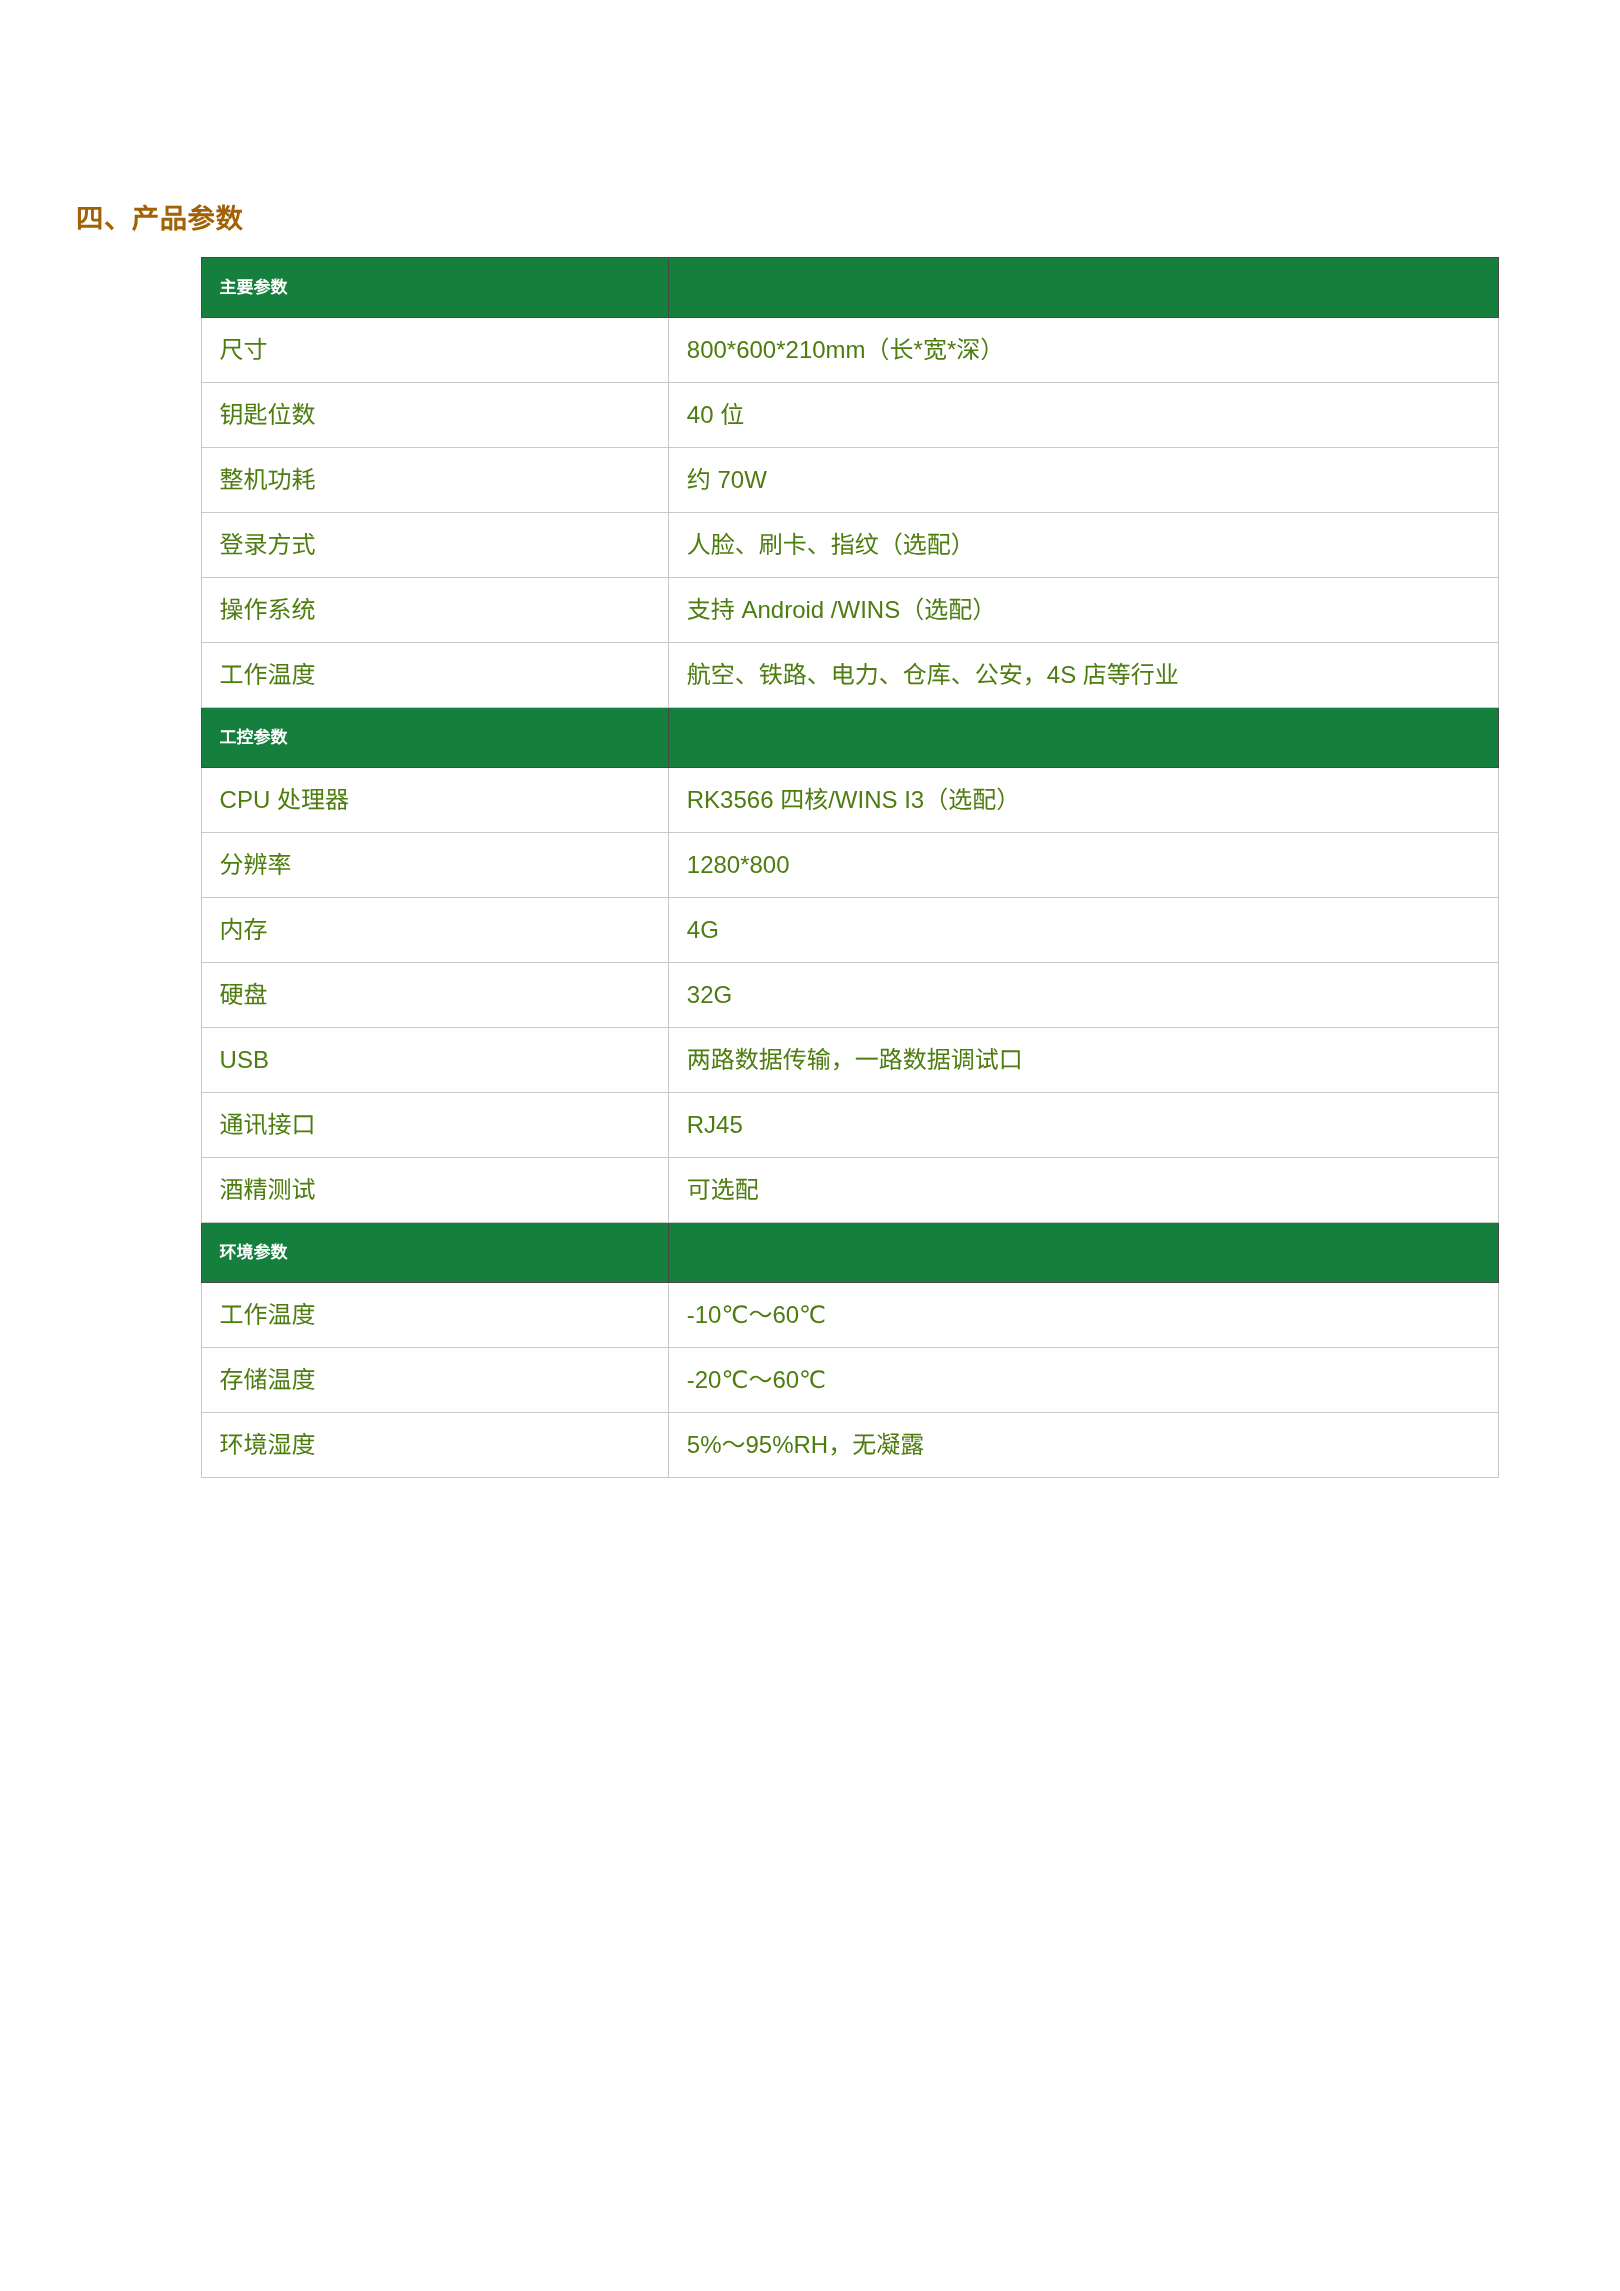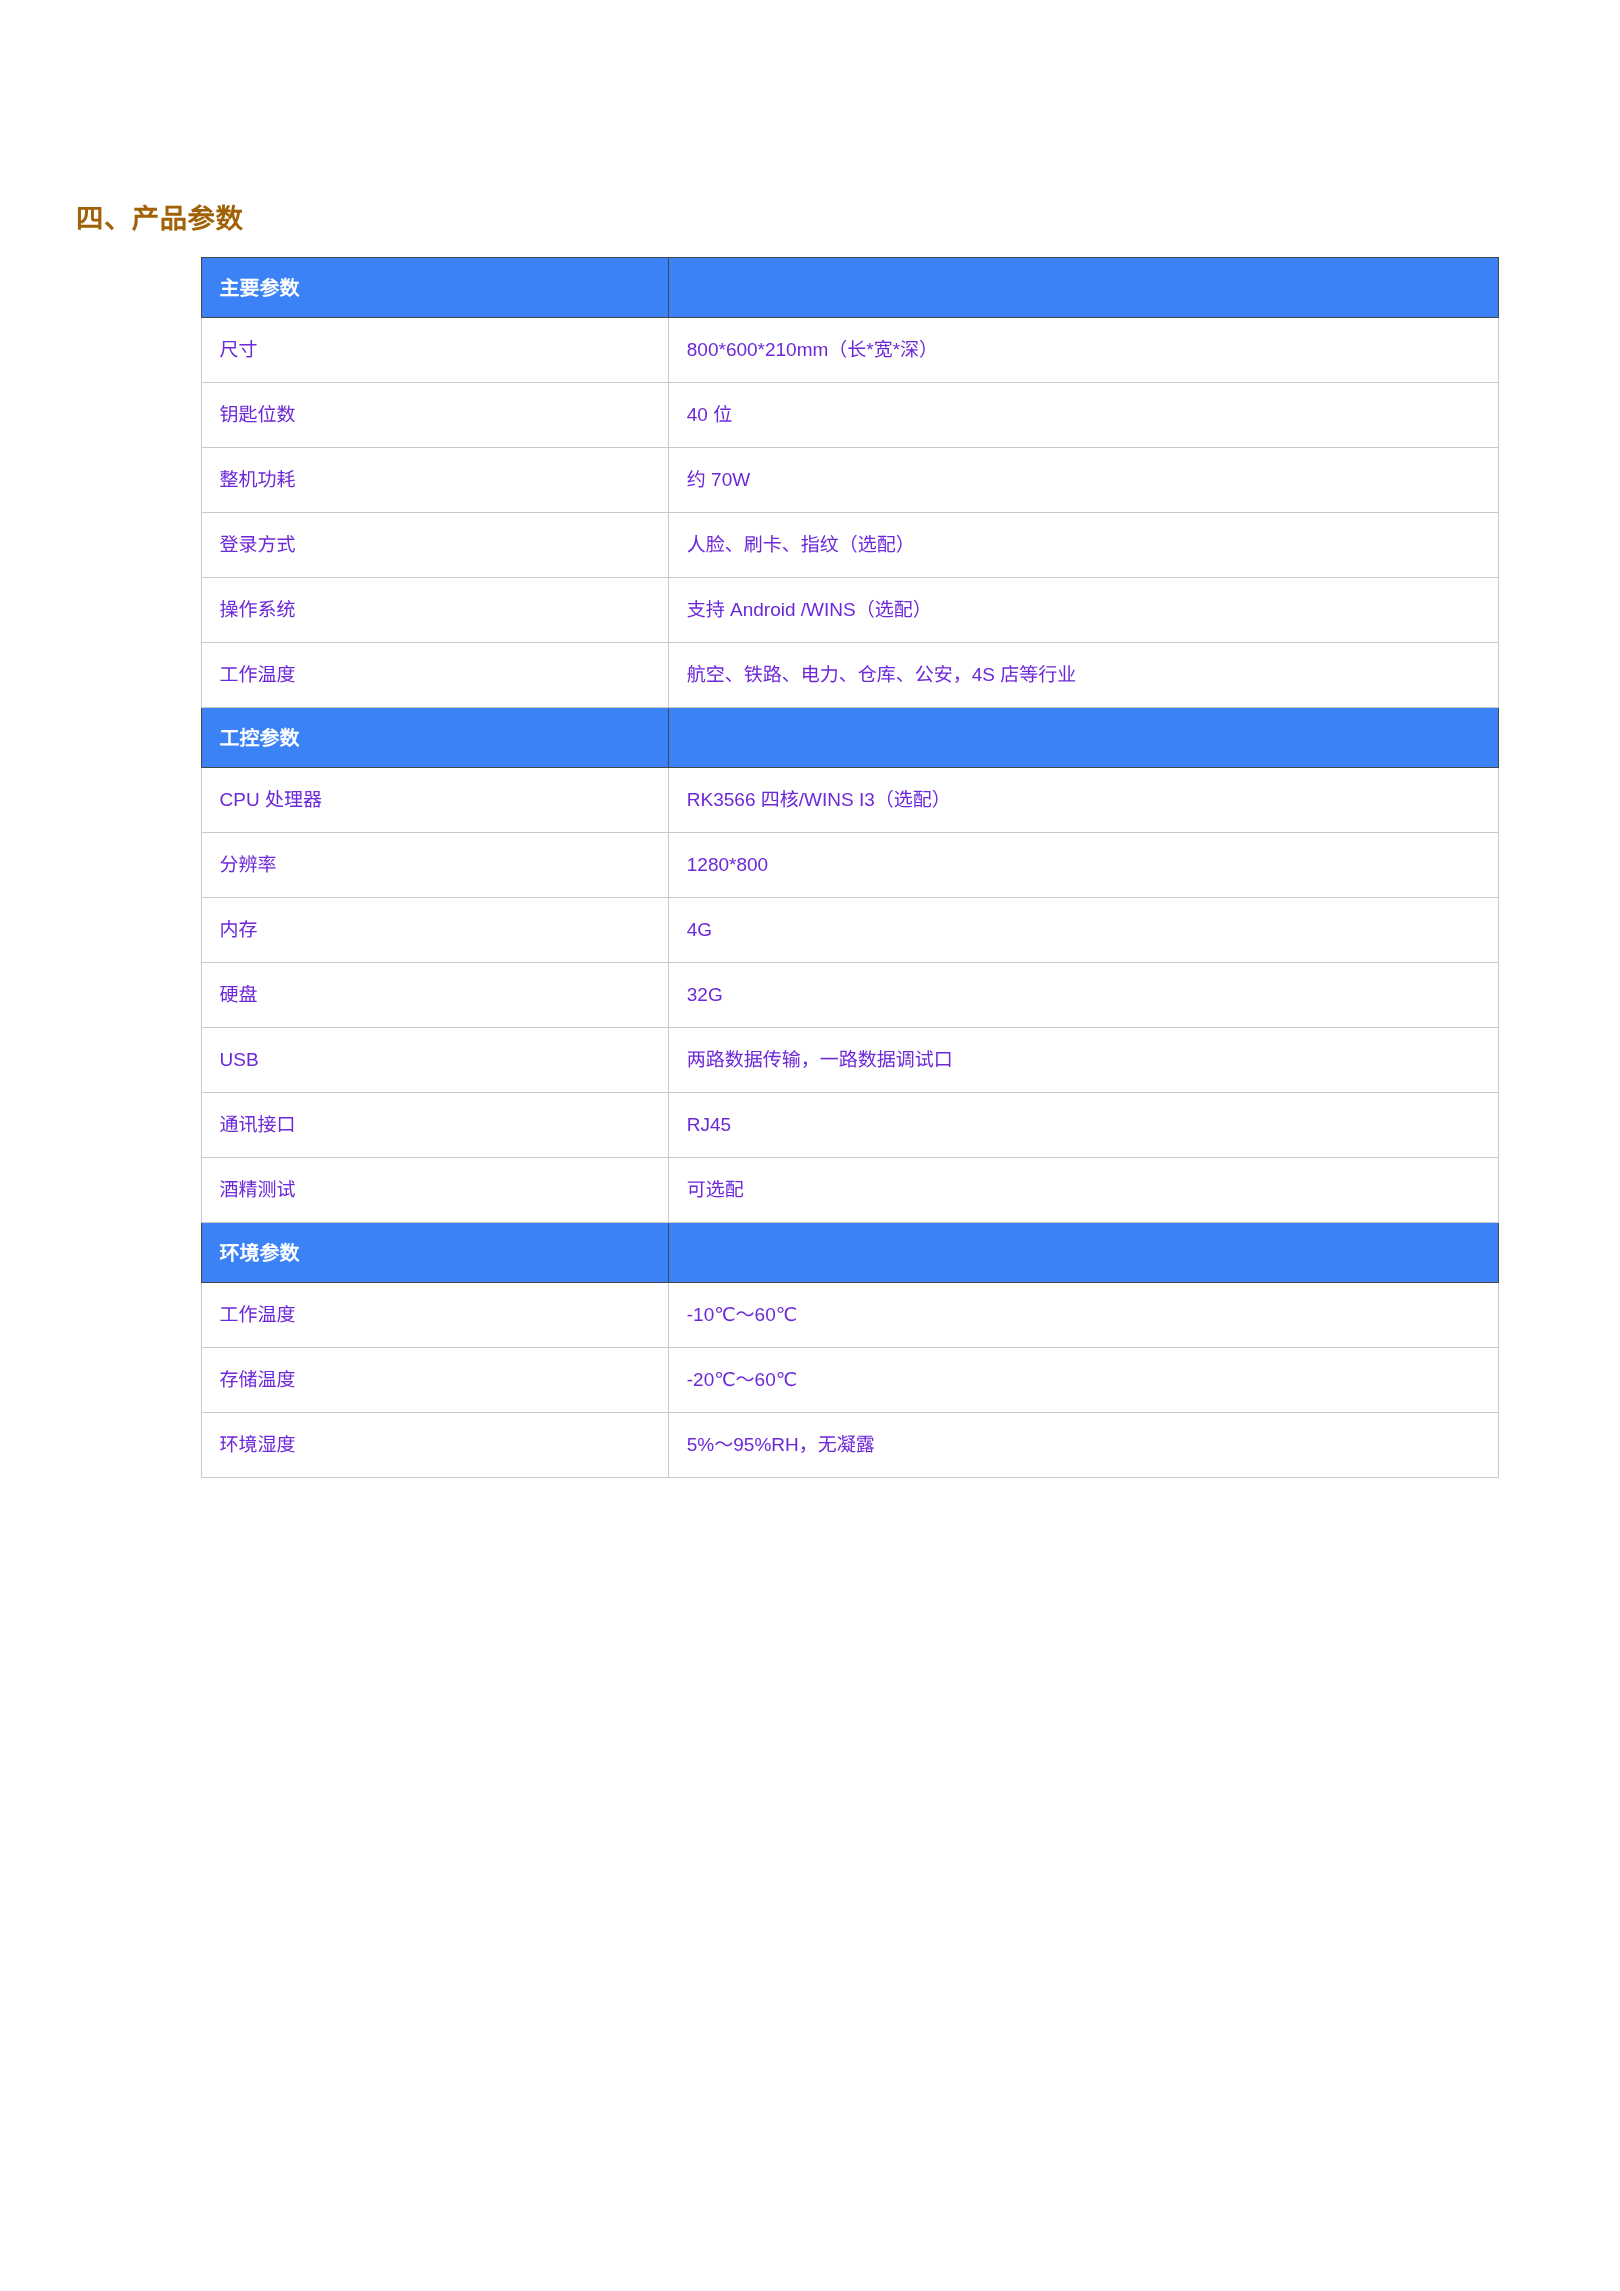--- a/index.html
+++ b/index.html
@@ -40,37 +40,37 @@
   table.spec-table {
     border-collapse: collapse;
     width: 1225px;
     table-layout: fixed;
   }
   table.spec-table td {
     border: 1px solid #c9c9c9;
     padding: 0 17.6px;
     height: 64px;
     vertical-align: middle;
-    font-size: 19px;
+    font-size: 24px;
     line-height: 1.5;
-    color: #6d28d9;
+    color: #4d7c0f;
   }
   td.col-label {
     width: 431px;
   }
   td.col-value {
     width: 794px;
   }
   tr.section-row td {
-    background: #3b82f6;
+    background: #15803d;
     color: #ffffff;
     font-weight: bold;
     border: 1px solid #474747;
     height: 59px;
-    font-size: 20px;
+    font-size: 17px;
   }
   tr.section-row td.col-label {
     padding-left: 17.6px;
   }
   .cell-text {
     display: block;
   }
 </style>
 </head>
 <body>

